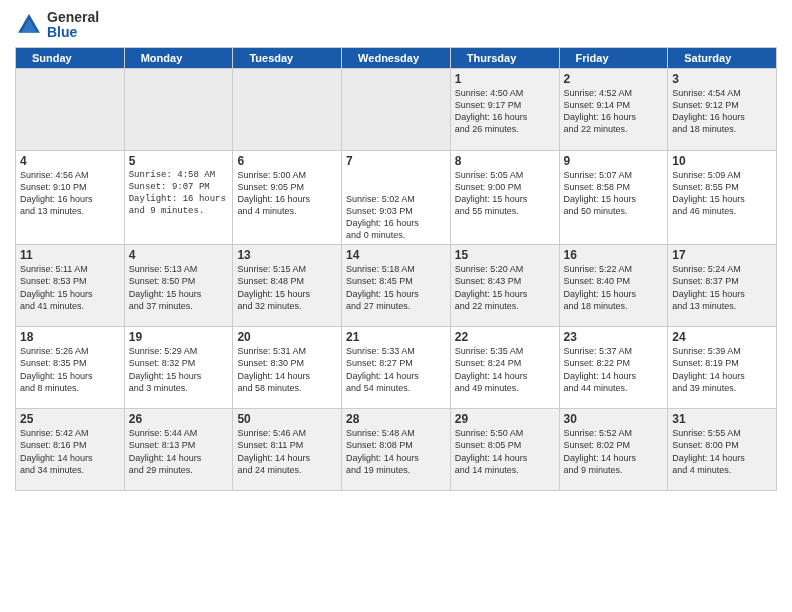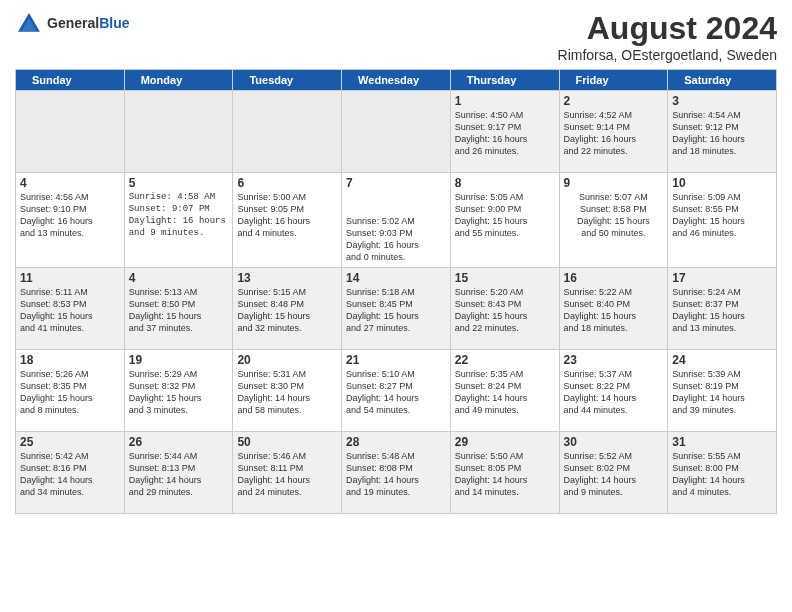--- a/index.html
+++ b/index.html
@@ -21,21 +21,21 @@
       align-items: flex-start;
       margin-bottom: 6px;
     }
     .logo {
       display: flex;
       align-items: center;
       gap: 4px;
     }
     .logo-text {
       display: flex;
-      flex-direction: row;
+      flex-direction: column;
       line-height: 1.1;
     }
     .logo-general {
       font-size: 14px;
       font-weight: bold;
       color: #333;
     }
     .logo-blue {
       font-size: 14px;
       font-weight: bold;
@@ -108,24 +108,20 @@
   <div class="header">
     <div class="logo">
       <svg class="logo-icon" viewBox="0 0 36 36">
         <polygon points="18,4 32,28 4,28" fill="#1a5aab"></polygon>
         <polygon points="18,10 28,28 8,28" fill="#4a90d9" opacity="0.5"></polygon>
       </svg>
       <div class="logo-text">
         <span class="logo-general">General</span>
         <span class="logo-blue">Blue</span>
       </div>
-    </div>
-    <div class="title-block">
-      <div class="month-title">August 2024</div>
-      <div class="subtitle">Rimforsa, OEstergoetland, Sweden</div>
     </div>
   </div>
 
   <table class="calendar">
     <thead>
       <tr>
         <th>Sunday</th>
         <th>Monday</th>
         <th>Tuesday</th>
         <th>Wednesday</th>
@@ -193,21 +189,21 @@
           </td>
           <td>
             <span class="day-num">8</span>
             <div class="day-info" style="white-space: pre-line;">Sunrise: 5:05 AM
 Sunset: 9:00 PM
 Daylight: 15 hours
 and 55 minutes.</div>
           </td>
           <td>
             <span class="day-num">9</span>
-            <div class="day-info" style="white-space: pre-line; text-align: center;">Sunrise: 5:07 AM
+            <div class="day-info" style="white-space: pre-line;">Sunrise: 5:07 AM
 Sunset: 8:58 PM
 Daylight: 15 hours
 and 50 minutes.</div>
           </td>
           <td>
             <span class="day-num">10</span>
             <div class="day-info" style="white-space: pre-line;">Sunrise: 5:09 AM
 Sunset: 8:55 PM
 Daylight: 15 hours
 and 46 minutes.</div>
@@ -281,21 +277,21 @@
           </td>
           <td>
             <span class="day-num">20</span>
             <div class="day-info" style="white-space: pre-line;">Sunrise: 5:31 AM
 Sunset: 8:30 PM
 Daylight: 14 hours
 and 58 minutes.</div>
           </td>
           <td>
             <span class="day-num">21</span>
-            <div class="day-info" style="white-space: pre-line;">Sunrise: 5:10 AM
+            <div class="day-info" style="white-space: pre-line;">Sunrise: 5:33 AM
 Sunset: 8:27 PM
 Daylight: 14 hours
 and 54 minutes.</div>
           </td>
           <td>
             <span class="day-num">22</span>
             <div class="day-info" style="white-space: pre-line;">Sunrise: 5:35 AM
 Sunset: 8:24 PM
 Daylight: 14 hours
 and 49 minutes.</div>

